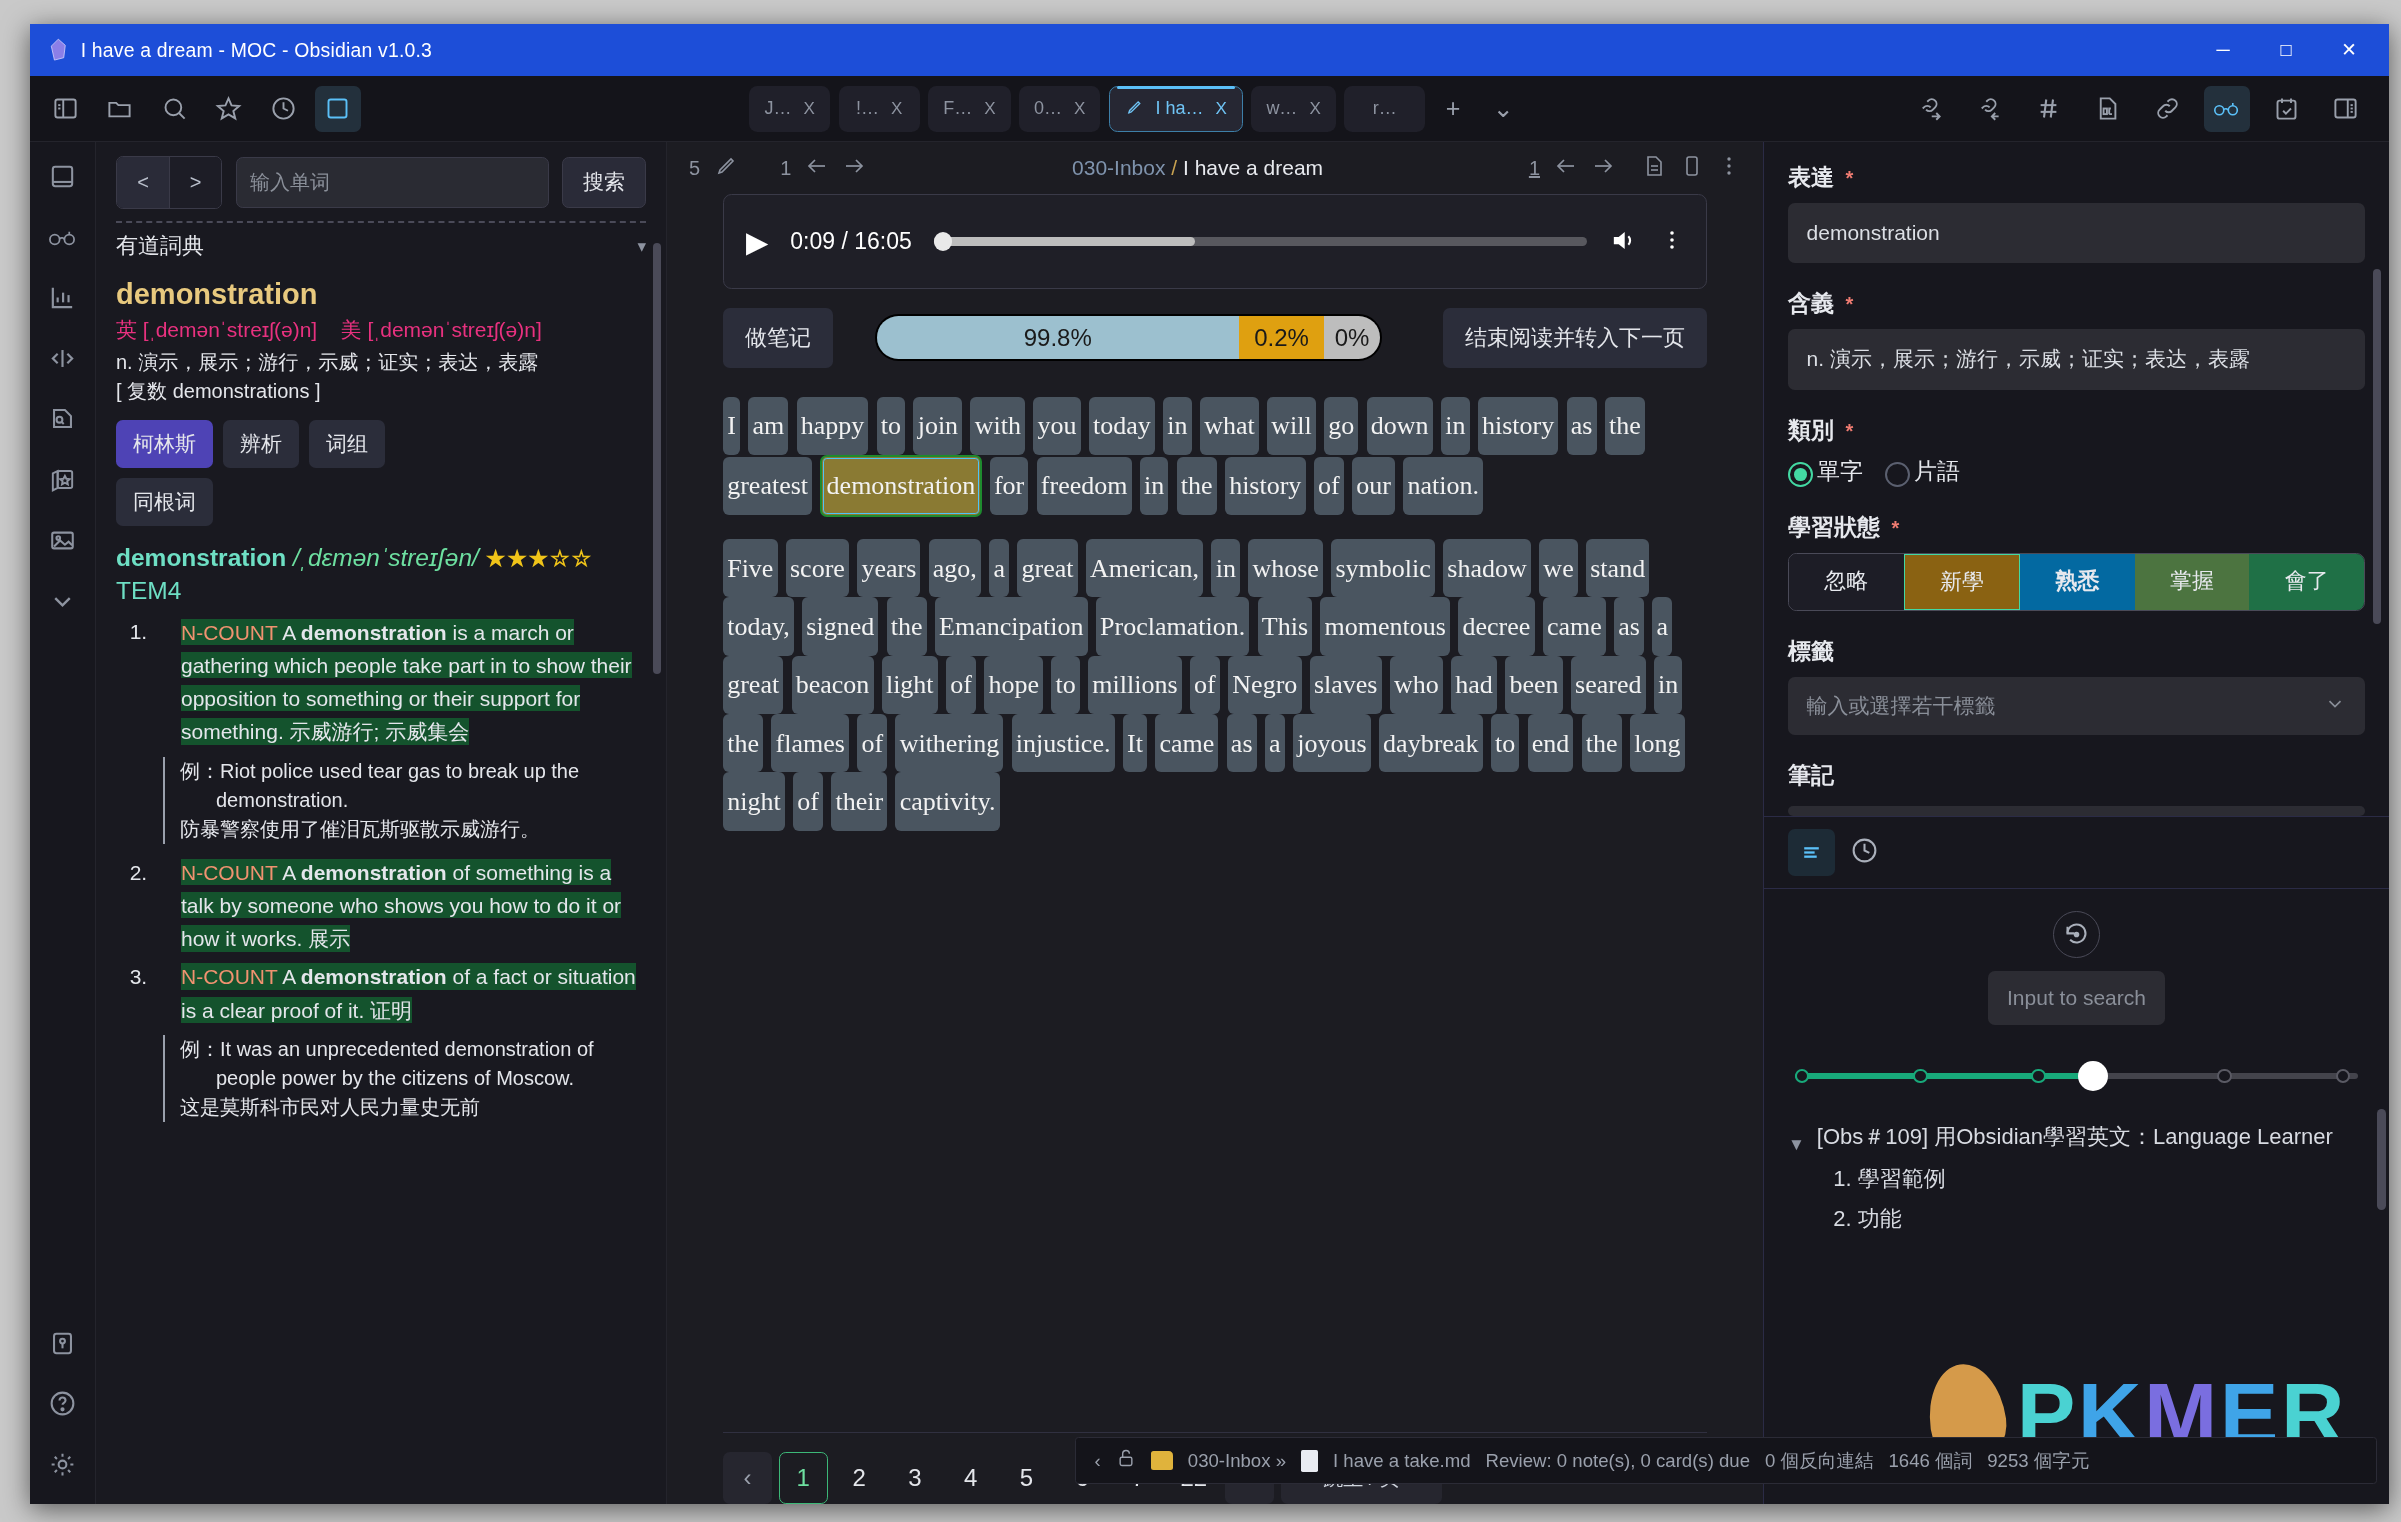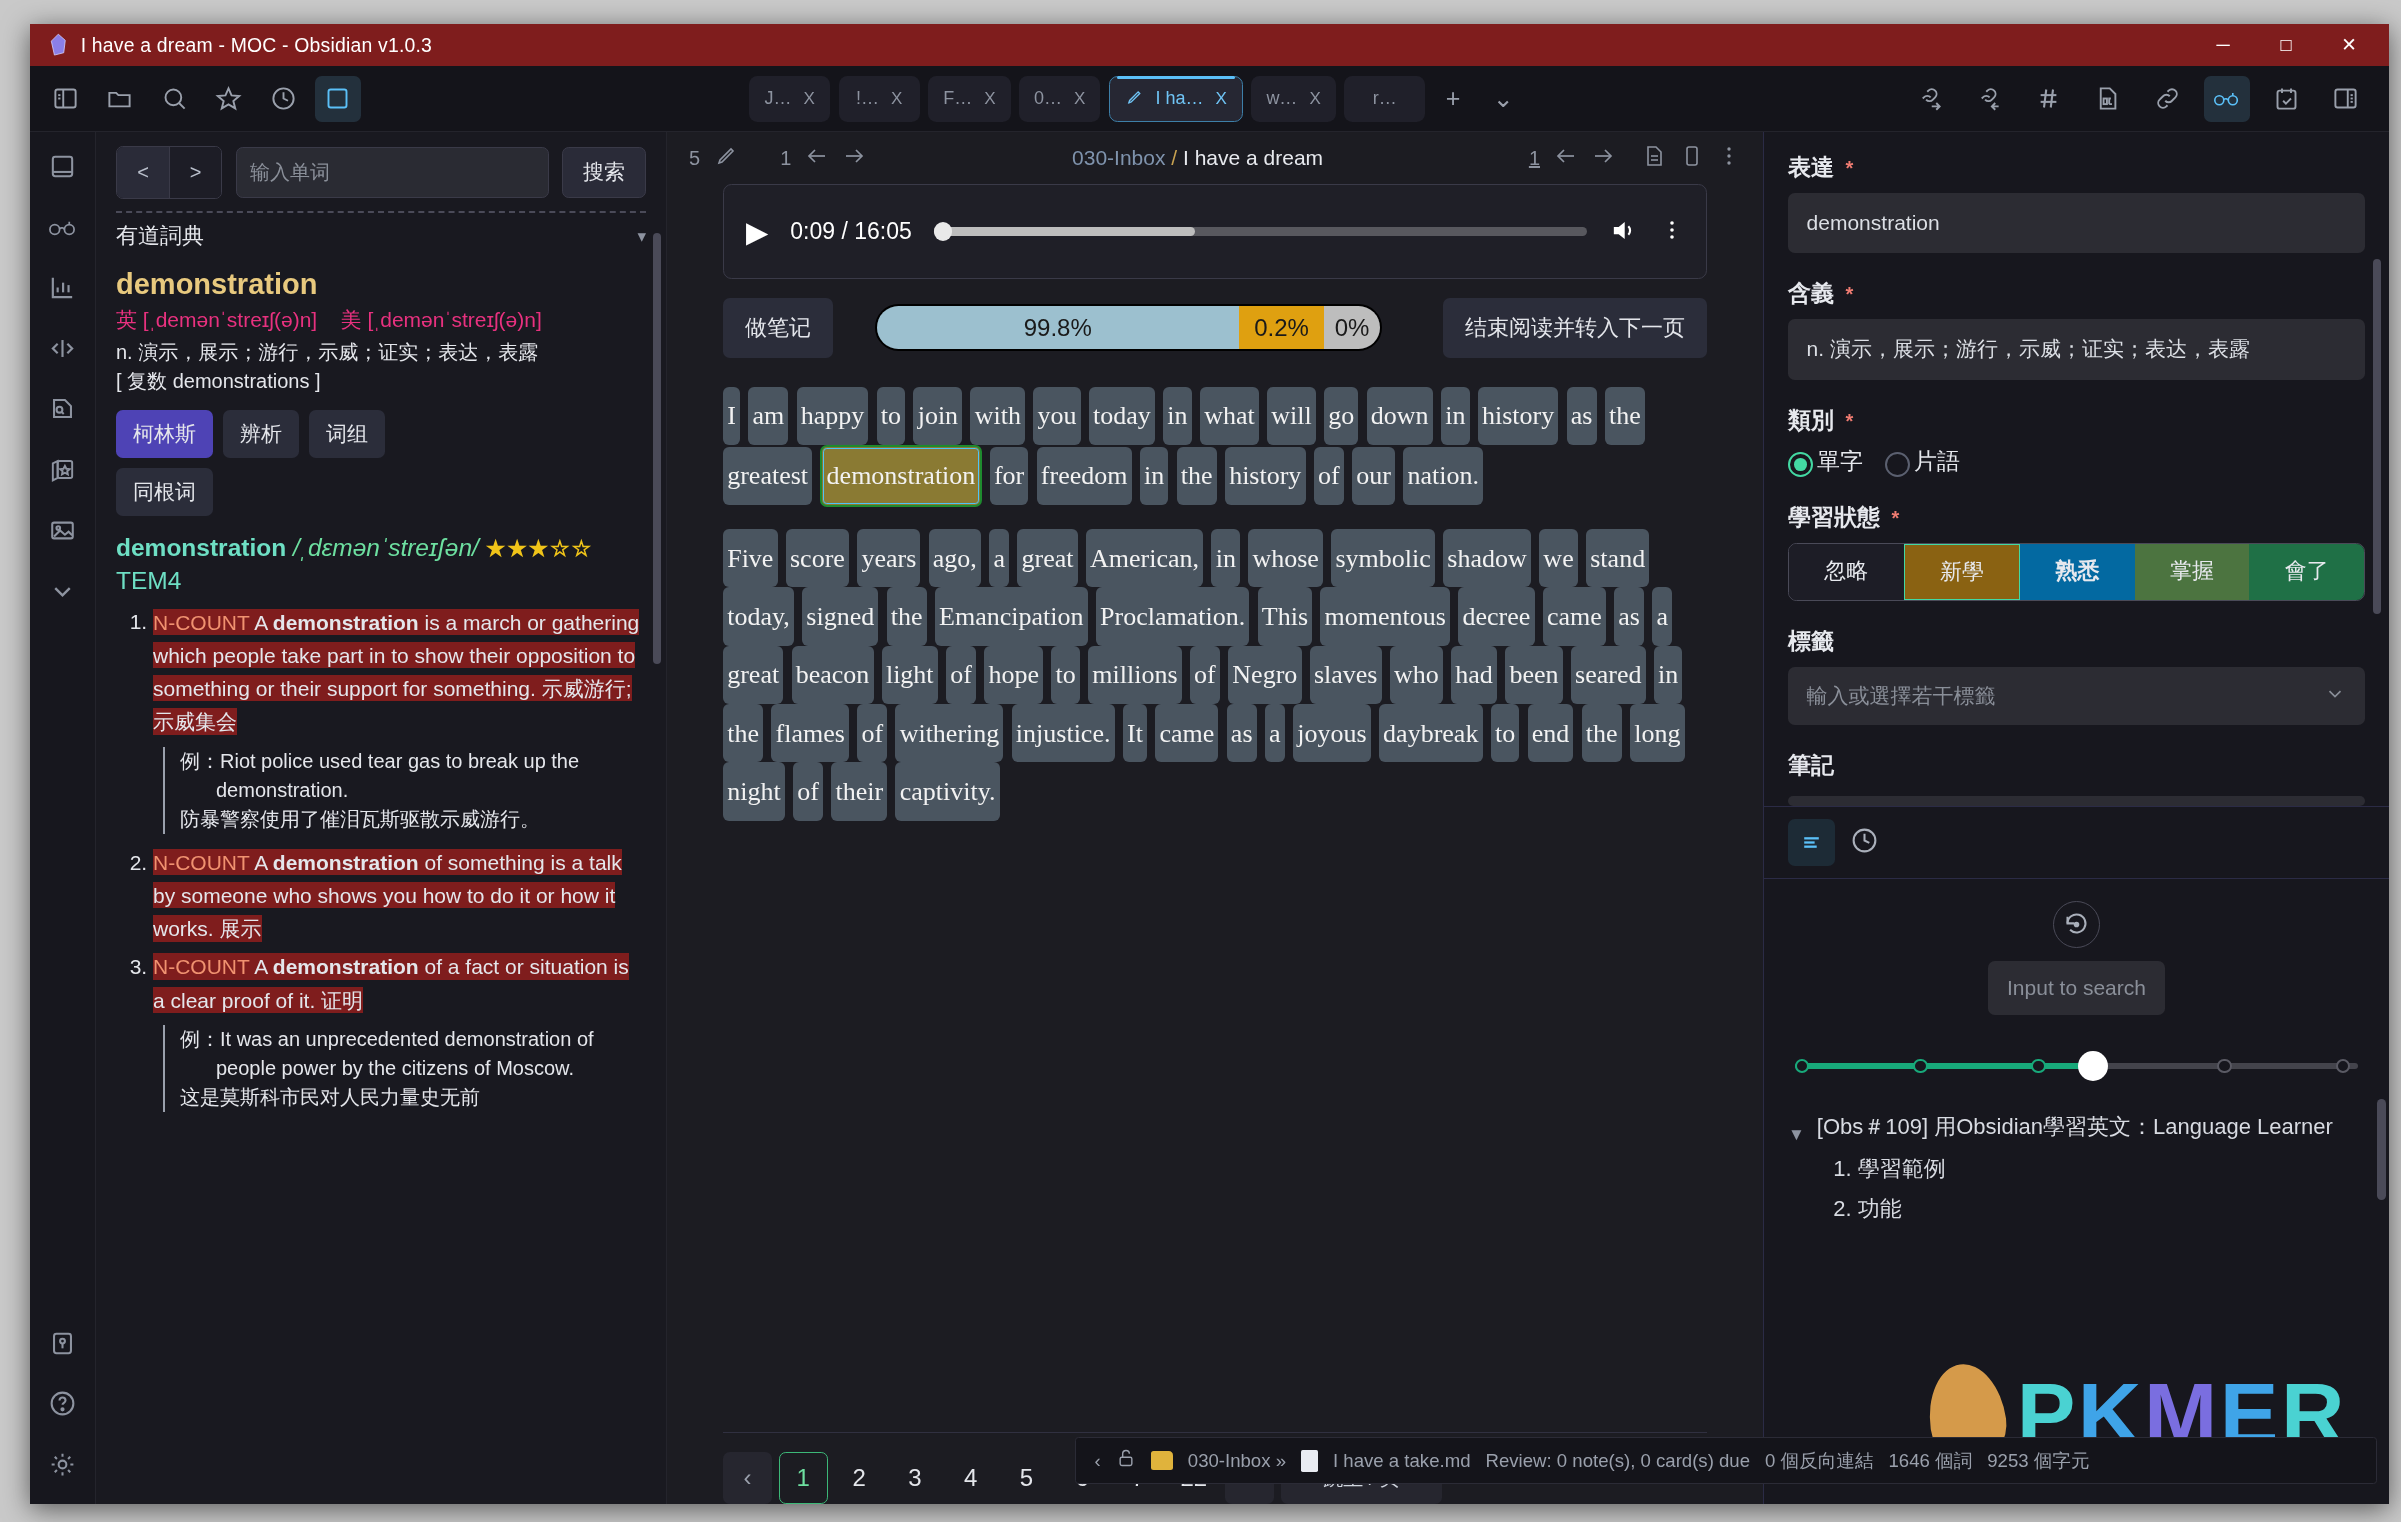--- a/index.html
+++ b/index.html
@@ -3,21 +3,21 @@
 <meta charset="utf-8">
 <style>
   * { box-sizing: border-box; margin:0; padding:0; }
   html,body { width:2401px; height:1522px; overflow:hidden;
     font-family:"Liberation Sans", sans-serif; background:#c9c9c9; }
   .app { position:absolute; left:30px; top:24px; width:2359px; height:1480px;
     background:#1e1e24; display:flex; flex-direction:column;
     box-shadow:0 5px 25px rgba(0,0,0,.55); }
 
   
-  .titlebar { height:42px; background:#7f1d1d; display:flex; align-items:center;
+  .titlebar { height:52px; background:#1d4ed8; display:flex; align-items:center;
     padding:0 8.5px 0 18.6px; color:#fff; flex:0 0 auto; }
   .tb-logo { width:18.6px; height:24px; margin-right:13.5px; position:relative; }
   .tb-title { font-size:19.4px; letter-spacing:0.2px; }
   .tb-spacer { flex:1; }
   .tb-btn { width:63px; height:42px; display:flex; align-items:center;
     justify-content:center; color:#fff; font-size:18.6px; }
 
   
   .toolbar { height:66px; background:#14141a; display:flex; align-items:center;
     flex:0 0 auto; padding:0 12px; border-bottom:0.8px solid #24242c; }
@@ -77,22 +77,22 @@
   .chip { padding:10px 17px; border-radius:6.8px; background:#2b2d3a; color:#e4e6eb;
     font-size:21px; }
   .chip.sel { background:#4e43b5; }
   .coll-hd { margin-top:15px; font-size:24.5px; color:#6edfc4; font-weight:700;
     line-height:1.35; }
   .coll-hd .ipa { font-style:italic; font-weight:400; color:#6ddfa0; }
   .coll-hd .tem { color:#6edfc4; font-weight:400; }
   .stars { letter-spacing:1.7px; font-size:22px; }
   ol.defs { margin:8.5px 0 0 37px; color:#e4e6eb; font-size:21px; }
   ol.defs > li { margin-bottom:5px; }
-  .dl { background:#7f1d1d; display:inline; line-height:1.58;
-    box-decoration-break:clone; -webkit-box-decoration-break:clone; padding:1.7px 0; }
+  .dl { background:#14532d; display:inline; line-height:1.58;
+    box-decoration-break:clone; -webkit-box-decoration-break:clone; padding:1.7px 0;margin-left:28px; }
   .nc { color:#f09270; }
   .ex { border-left:2.5px solid #9aa0ac; margin:8.5px 0 12px 10px; padding-left:15px;
     color:#e4e6eb; font-size:20px; line-height:1.45; }
   .ex .ind { display:block; padding-left:36px; text-indent:-36px; }
   .dict-sb { position:absolute; right:5px; top:101px; width:8.5px; height:431px;
     background:#4a4a58; border-radius:5px; }
 
   
   .center { flex:1; min-width:0; background:#1c1c22; display:flex; flex-direction:column; }
   .c-head { height:52px; display:flex; align-items:center; padding:0 22px;

